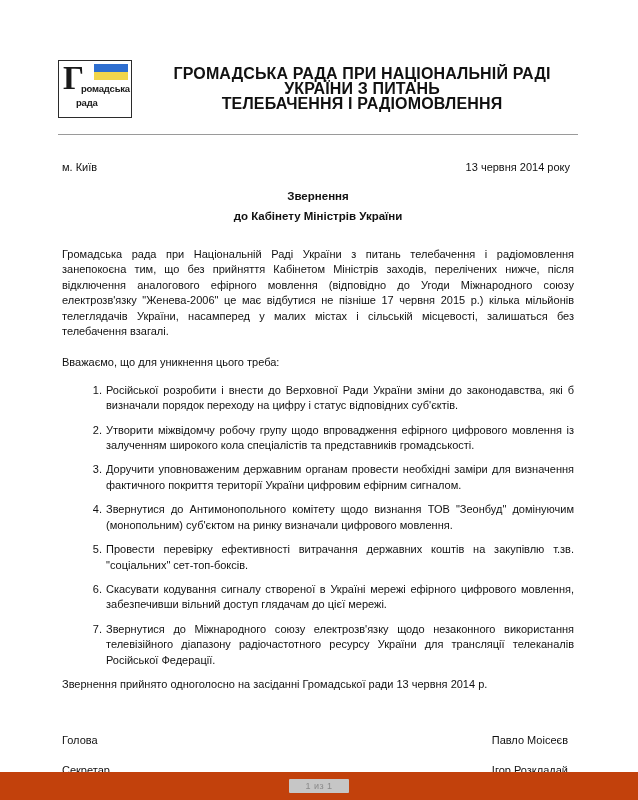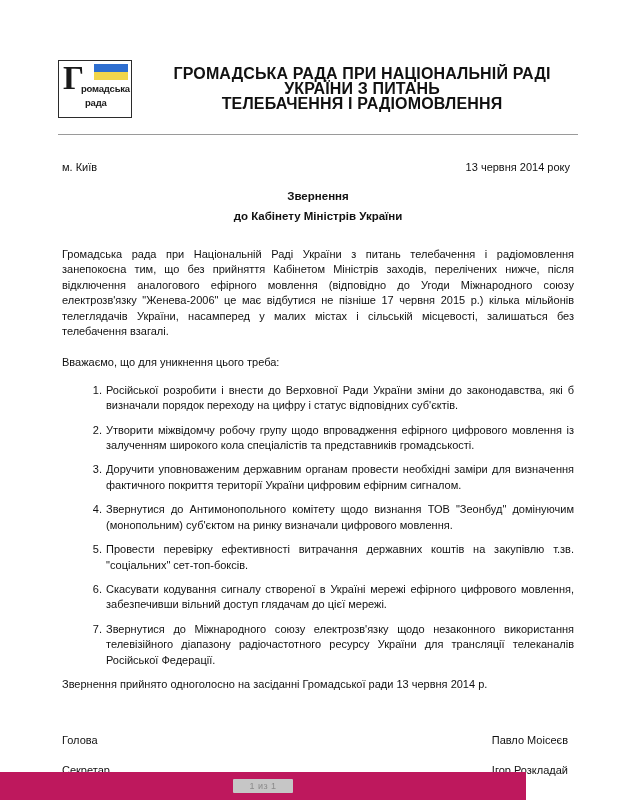--- a/index.html
+++ b/index.html
@@ -68,21 +68,21 @@
     position: absolute;
     left: 22px;
     top: 22px;
     font-size: 9.5px;
     font-weight: bold;
     color: #1a1a1a;
     letter-spacing: -0.2px;
   }
   .logo .w2 {
     position: absolute;
-    left: 26px;
+    left: 17px;
     top: 36px;
     font-size: 9.5px;
     font-weight: bold;
     color: #1a1a1a;
     letter-spacing: -0.2px;
   }
   .header-title {
     flex: 1 1 auto;
     text-align: center;
     padding-top: 6px;
@@ -179,23 +179,23 @@
   .sigrow {
     display: flex;
     justify-content: space-between;
     margin-bottom: 18px;
   }
   
   .footerbar {
     position: absolute;
     left: 0;
     bottom: 0;
-    width: 526px;
+    width: 638px;
     height: 28px;
-    background: #be185d;
+    background: #c2410c;
     display: flex;
     align-items: center;
     justify-content: center;
   }
   .pagechip {
     background: #c6c6c6;
     color: #8a8a8a;
     font-size: 9px;
     padding: 2px 16px;
     border-radius: 1px;

